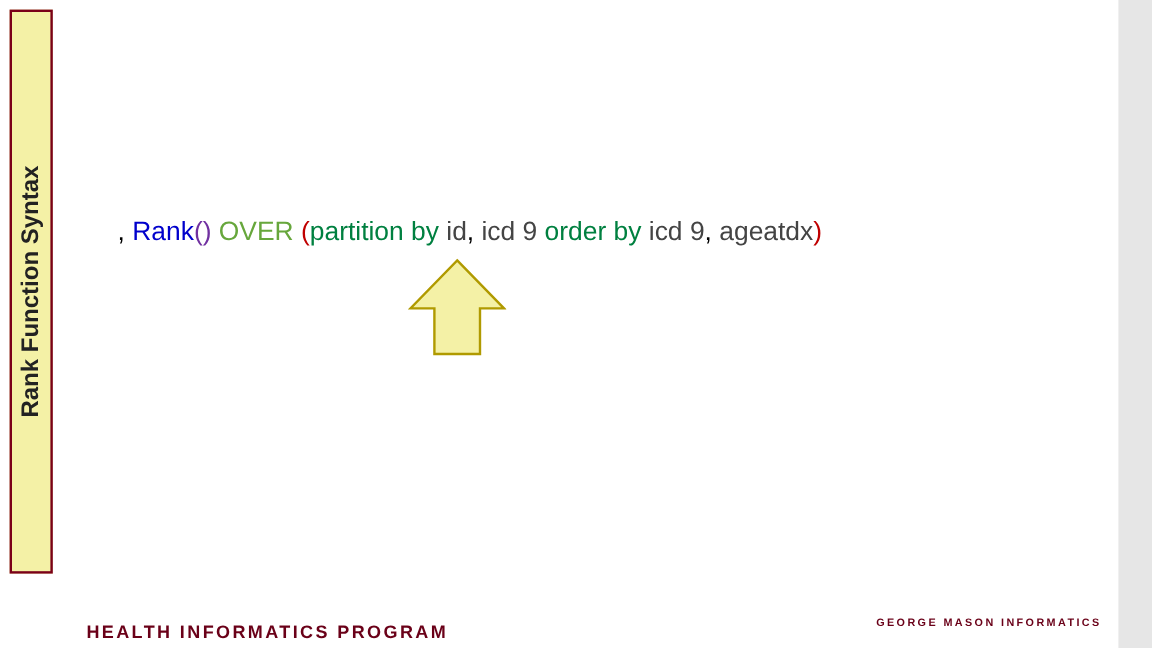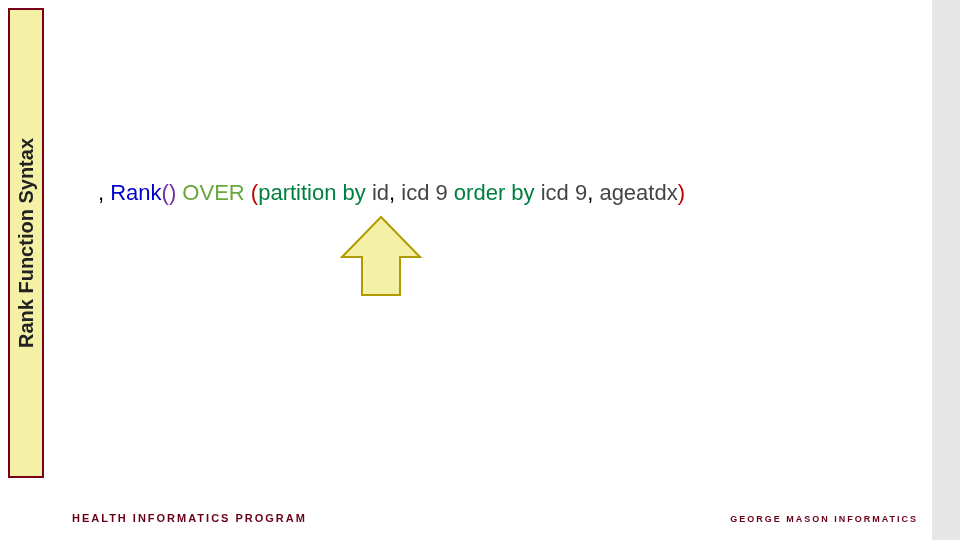--- a/index.html
+++ b/index.html
@@ -70,22 +70,22 @@
     position: absolute;
     left: 340px;
     top: 215px;
     width: 82px;
     height: 85px;
   }
 
   .footer-left {
     position: absolute;
     left: 72px;
-    bottom: 16px;
-    font-size: 11px;
+    bottom: 4px;
+    font-size: 15px;
     letter-spacing: 2px;
     color: #6a0018;
     font-weight: 600;
     margin-top: 15px;
   }
   .footer-right {
     position: absolute;
     right: 42px;
     bottom: 16px;
     font-size: 9px;

